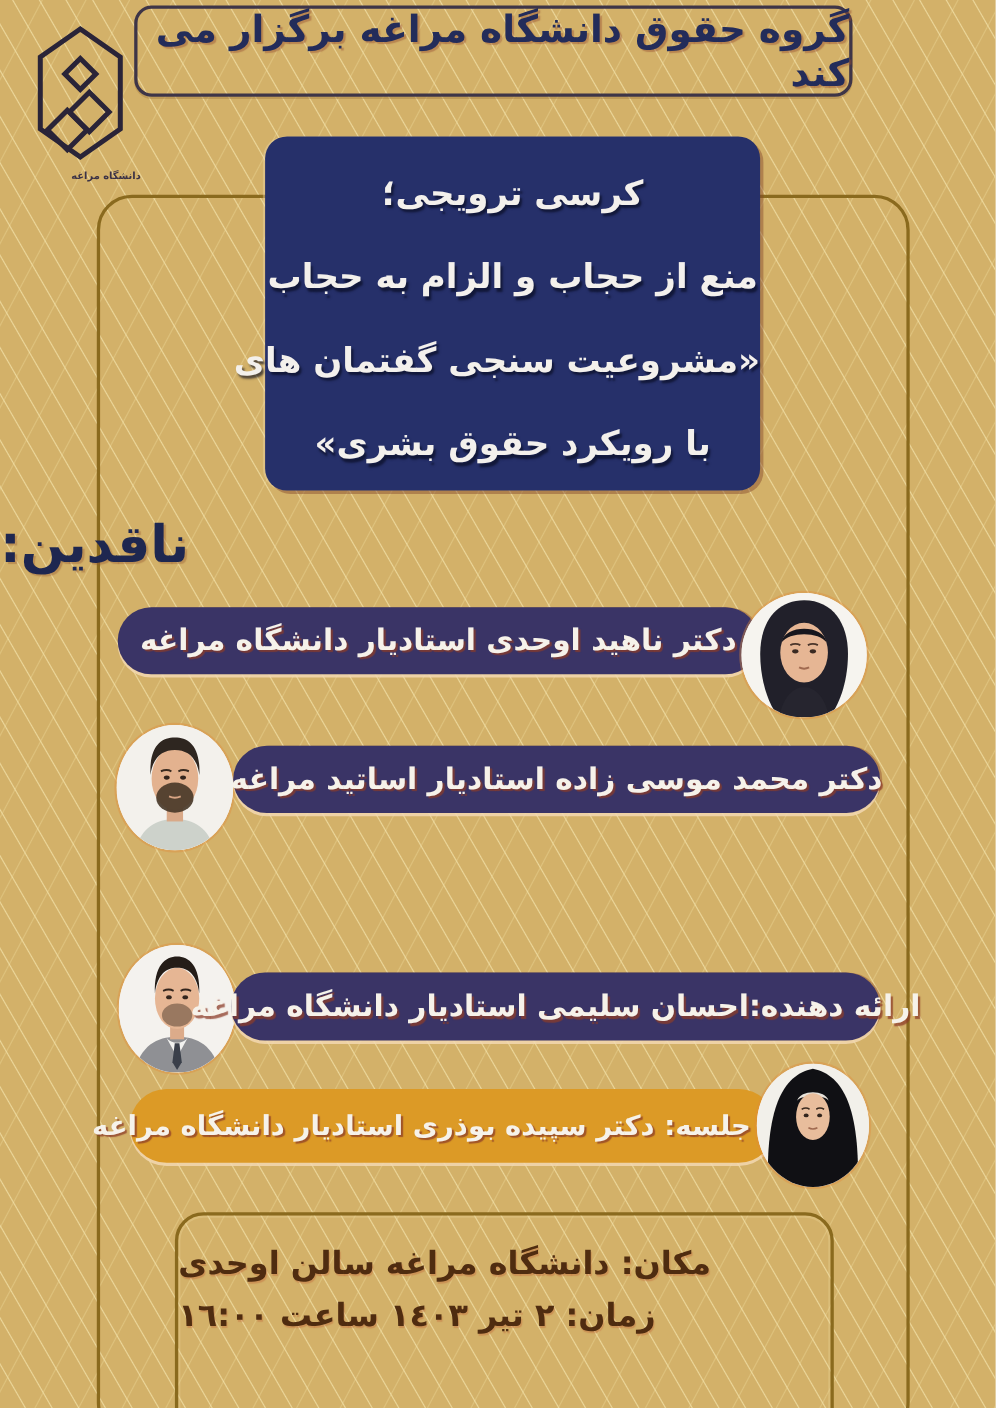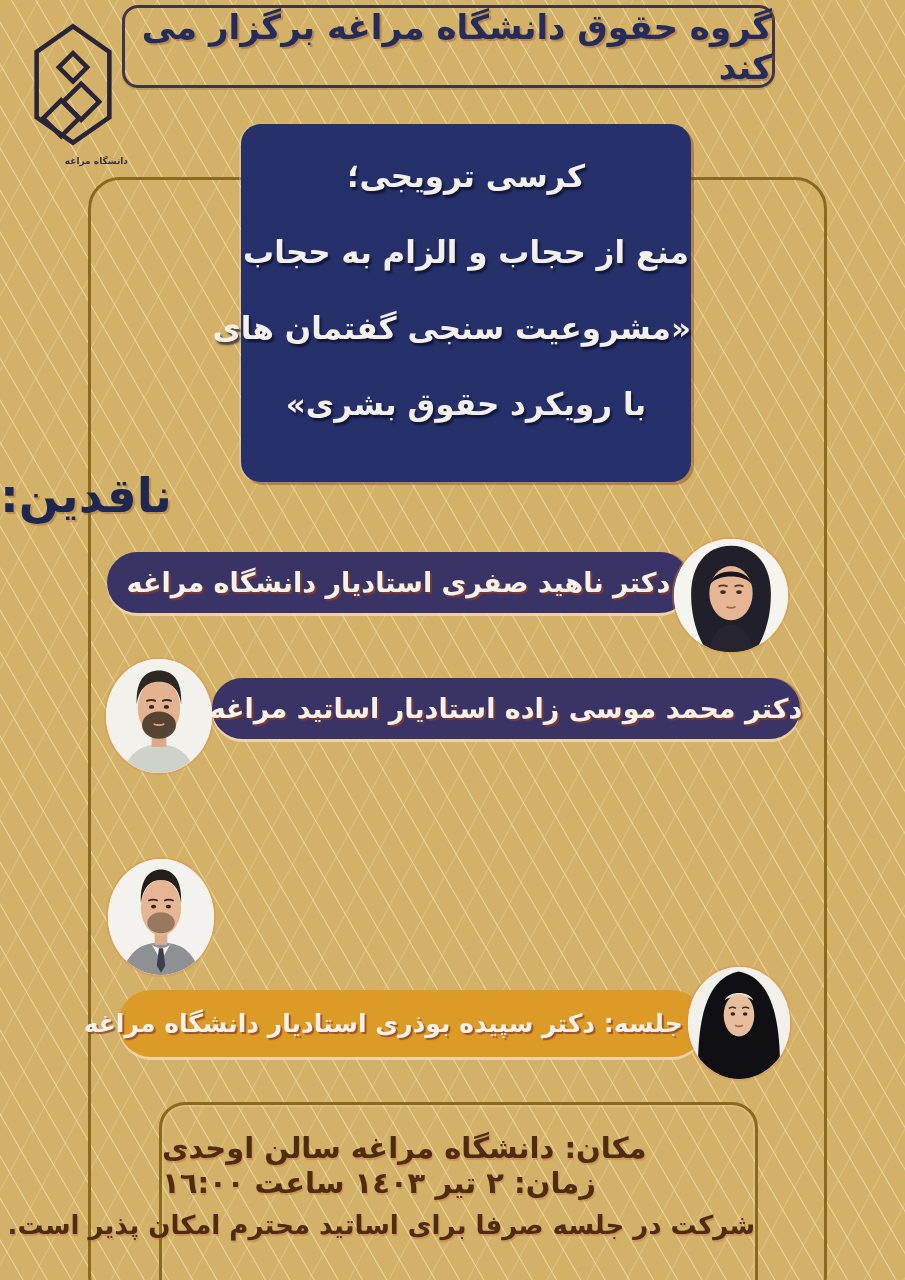--- a/index.html
+++ b/index.html
@@ -22,21 +22,21 @@
     box-shadow:0 2px 0 rgba(160,120,60,0.4);
   }
   .header-text {
     direction:rtl; font-size:34px; font-weight:bold; color:#232c5a;
     text-shadow:2px 2px 1px rgba(150,80,50,0.45);
   }
   .logo { position:absolute; left:18px; top:20px; width:110px; height:162px; }
   .logo svg { display:block; margin:0 auto; }
   .logo-caption { direction:rtl; font-size:9px; color:#3b3246; font-weight:bold; margin-top:-4px; }
   .title-box {
-    position:absolute; left:241px; top:124px; width:450px; height:358px;
+    position:absolute; left:241px; top:124px; width:450px; height:322px;
     background:#26306a; border-radius:20px; padding-top:14px;
     box-shadow:3px 3px 0 rgba(130,70,45,0.45), -2px 0 0 rgba(240,220,180,0.35);
   }
   .title-line {
     height:76px; line-height:76px; text-align:center; direction:rtl;
     color:#f3f0ec; font-size:31px; font-weight:bold;
     text-shadow:2px 3px 2px rgba(8,10,30,0.65);
     white-space:nowrap;
   }
   .critics-heading {
@@ -68,21 +68,21 @@
   .footer-box {
     position:absolute; left:159px; top:1102px; width:599px; height:190px;
     border:3px solid #8a6a1e; border-radius:26px 26px 0 0; padding-top:22px;
     box-shadow:inset 0 0 0 2px rgba(235,212,152,0.35);
   }
   .footer-line {
     text-align:left; direction:rtl; font-weight:bold; color:#4f2c10;
     text-shadow:1px 2px 1px rgba(190,90,50,0.35); white-space:nowrap;
   }
   .footer-location { font-size:29px; margin-top:4px; }
-  .footer-time { font-size:29px; margin-top:1px; }
+  .footer-time { font-size:29px; margin-top:13px; }
   .footer-note { font-size:26px; margin-top:10px; }
 </style>
 </head>
 <body>
 
 <div class="poster">
 
   <div class="frame"></div>
 
   <div class="header-box">
@@ -110,21 +110,21 @@
   <div class="title-box">
     <div class="title-line">کرسی ترویجی؛</div>
     <div class="title-line">منع از حجاب و الزام به حجاب</div>
     <div class="title-line">«مشروعیت سنجی گفتمان های</div>
     <div class="title-line">با رویکرد حقوق بشری»</div>
   </div>
 
   <div class="critics-heading">ناقدین:</div>
 
   <div class="pill navy pill1">
-    <span>دکتر ناهید صفری استادیار دانشگاه مراغه</span>
+    <span>دکتر ناهید اوحدی استادیار دانشگاه مراغه</span>
   </div>
   <div class="photo photo1">
     <svg viewBox="0 0 100 100" preserveAspectRatio="none">
       <rect width="100" height="100" fill="#f6f4ef"></rect>
       <path d="M50 6 C27 6 15 25 15 49 C15 73 23 92 30 100 L70 100 C77 92 85 73 85 49 C85 25 73 6 50 6 Z" fill="#21202a"></path>
       <path d="M30 100 C34 82 42 76 50 76 C58 76 66 82 70 100 Z" fill="#26252f"></path>
       <ellipse cx="50" cy="48" rx="19" ry="24" fill="#e6b694"></ellipse>
       <path d="M32 40 C34 25 66 25 68 40 C62 31 38 31 32 40 Z" fill="#17161d"></path>
       <ellipse cx="43" cy="47" rx="2.5" ry="1.7" fill="#3a2a22"></ellipse>
       <ellipse cx="57" cy="47" rx="2.5" ry="1.7" fill="#3a2a22"></ellipse>
@@ -159,36 +159,38 @@
       <path d="M48 77 L52 77 L54 92 L50 98 L46 92 Z" fill="#3a3f4a"></path>
       <rect x="44" y="58" width="12" height="16" fill="#dcab8a"></rect>
       <ellipse cx="50" cy="42" rx="19" ry="24" fill="#e6b694"></ellipse>
       <path d="M31 38 C30 16 40 9 50 9 C60 9 70 16 69 38 C67 24 60 18 50 18 C40 18 33 24 31 38 Z" fill="#241d18"></path>
       <ellipse cx="50" cy="55" rx="13" ry="9" fill="#5a4634" opacity="0.55"></ellipse>
       <ellipse cx="43" cy="41" rx="2.4" ry="1.6" fill="#33251d"></ellipse>
       <ellipse cx="57" cy="41" rx="2.4" ry="1.6" fill="#33251d"></ellipse>
       <path d="M38 36 Q43 34 47 36 M53 36 Q57 34 62 36" stroke="#33251d" stroke-width="1.6" fill="none"></path>
     </svg>
   </div>
+  <div class="pill navy pill3">
+    <span>ارائه دهنده:احسان سلیمی استادیار دانشگاه مراغه</span>
+  </div>
 
   <div class="pill gold pill4">
     <span>دبیر جلسه: دکتر سپیده بوذری استادیار دانشگاه مراغه</span>
   </div>
   <div class="photo photo4">
     <svg viewBox="0 0 100 100" preserveAspectRatio="none">
       <rect width="100" height="100" fill="#f2f0ea"></rect>
       <path d="M50 4 C22 9 8 38 10 100 L90 100 C92 38 78 9 50 4 Z" fill="#101014"></path>
       <path d="M36 30 C39 21 61 21 64 30 C60 25 40 25 36 30 Z" fill="#e6e2da"></path>
       <ellipse cx="50" cy="43" rx="15" ry="19" fill="#e8bd9c"></ellipse>
       <ellipse cx="44" cy="42" rx="2.2" ry="1.5" fill="#33251d"></ellipse>
       <ellipse cx="56" cy="42" rx="2.2" ry="1.5" fill="#33251d"></ellipse>
       <path d="M40 37 Q44 35 47 37 M53 37 Q56 35 60 37" stroke="#3a2b20" stroke-width="1.3" fill="none"></path>
       <path d="M46 52 Q50 54 54 52" stroke="#a06a50" stroke-width="1.4" fill="none"></path>
     </svg>
   </div>
 
   <div class="footer-box">
     <div class="footer-line footer-location">مکان:  دانشگاه مراغه سالن اوحدی</div>
     <div class="footer-line footer-time">زمان:  ۲ تیر ۱٤۰۳  ساعت ۱٦:۰۰</div>
-    <div class="footer-line footer-note">شرکت در جلسه صرفا برای اساتید محترم امکان پذیر است.</div>
   </div>
 
 </div>
 
 </body></html>

